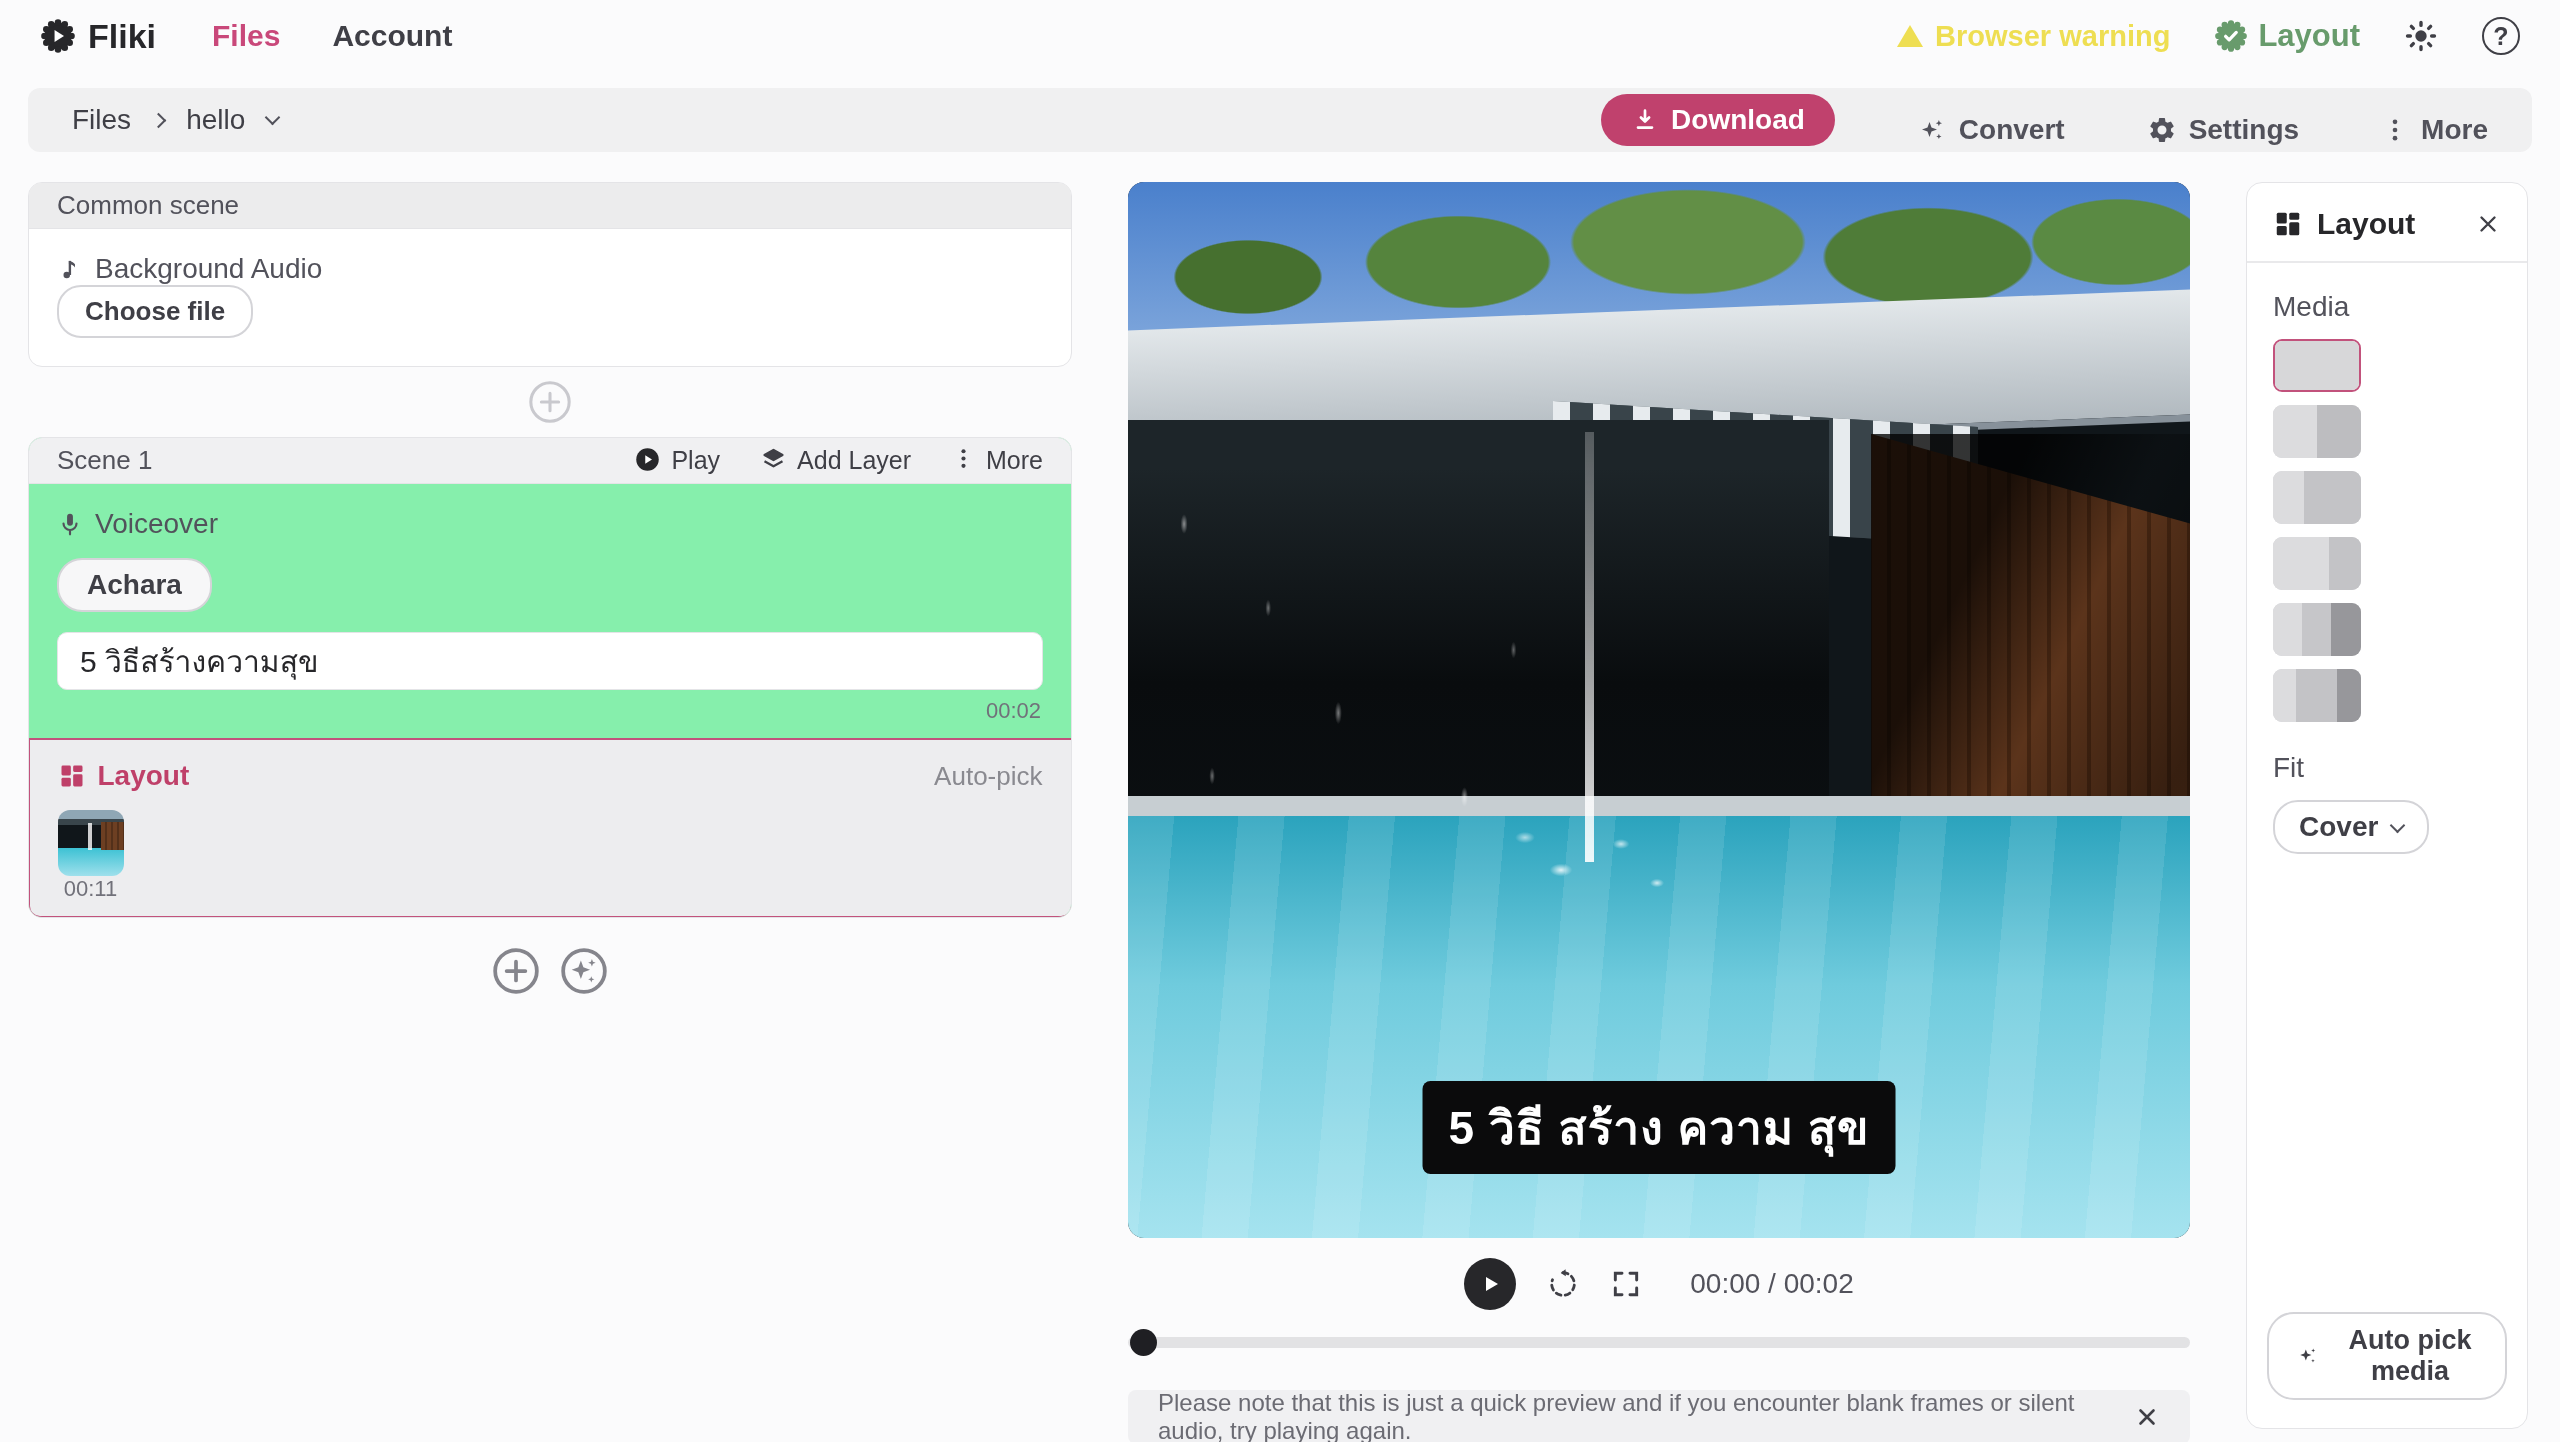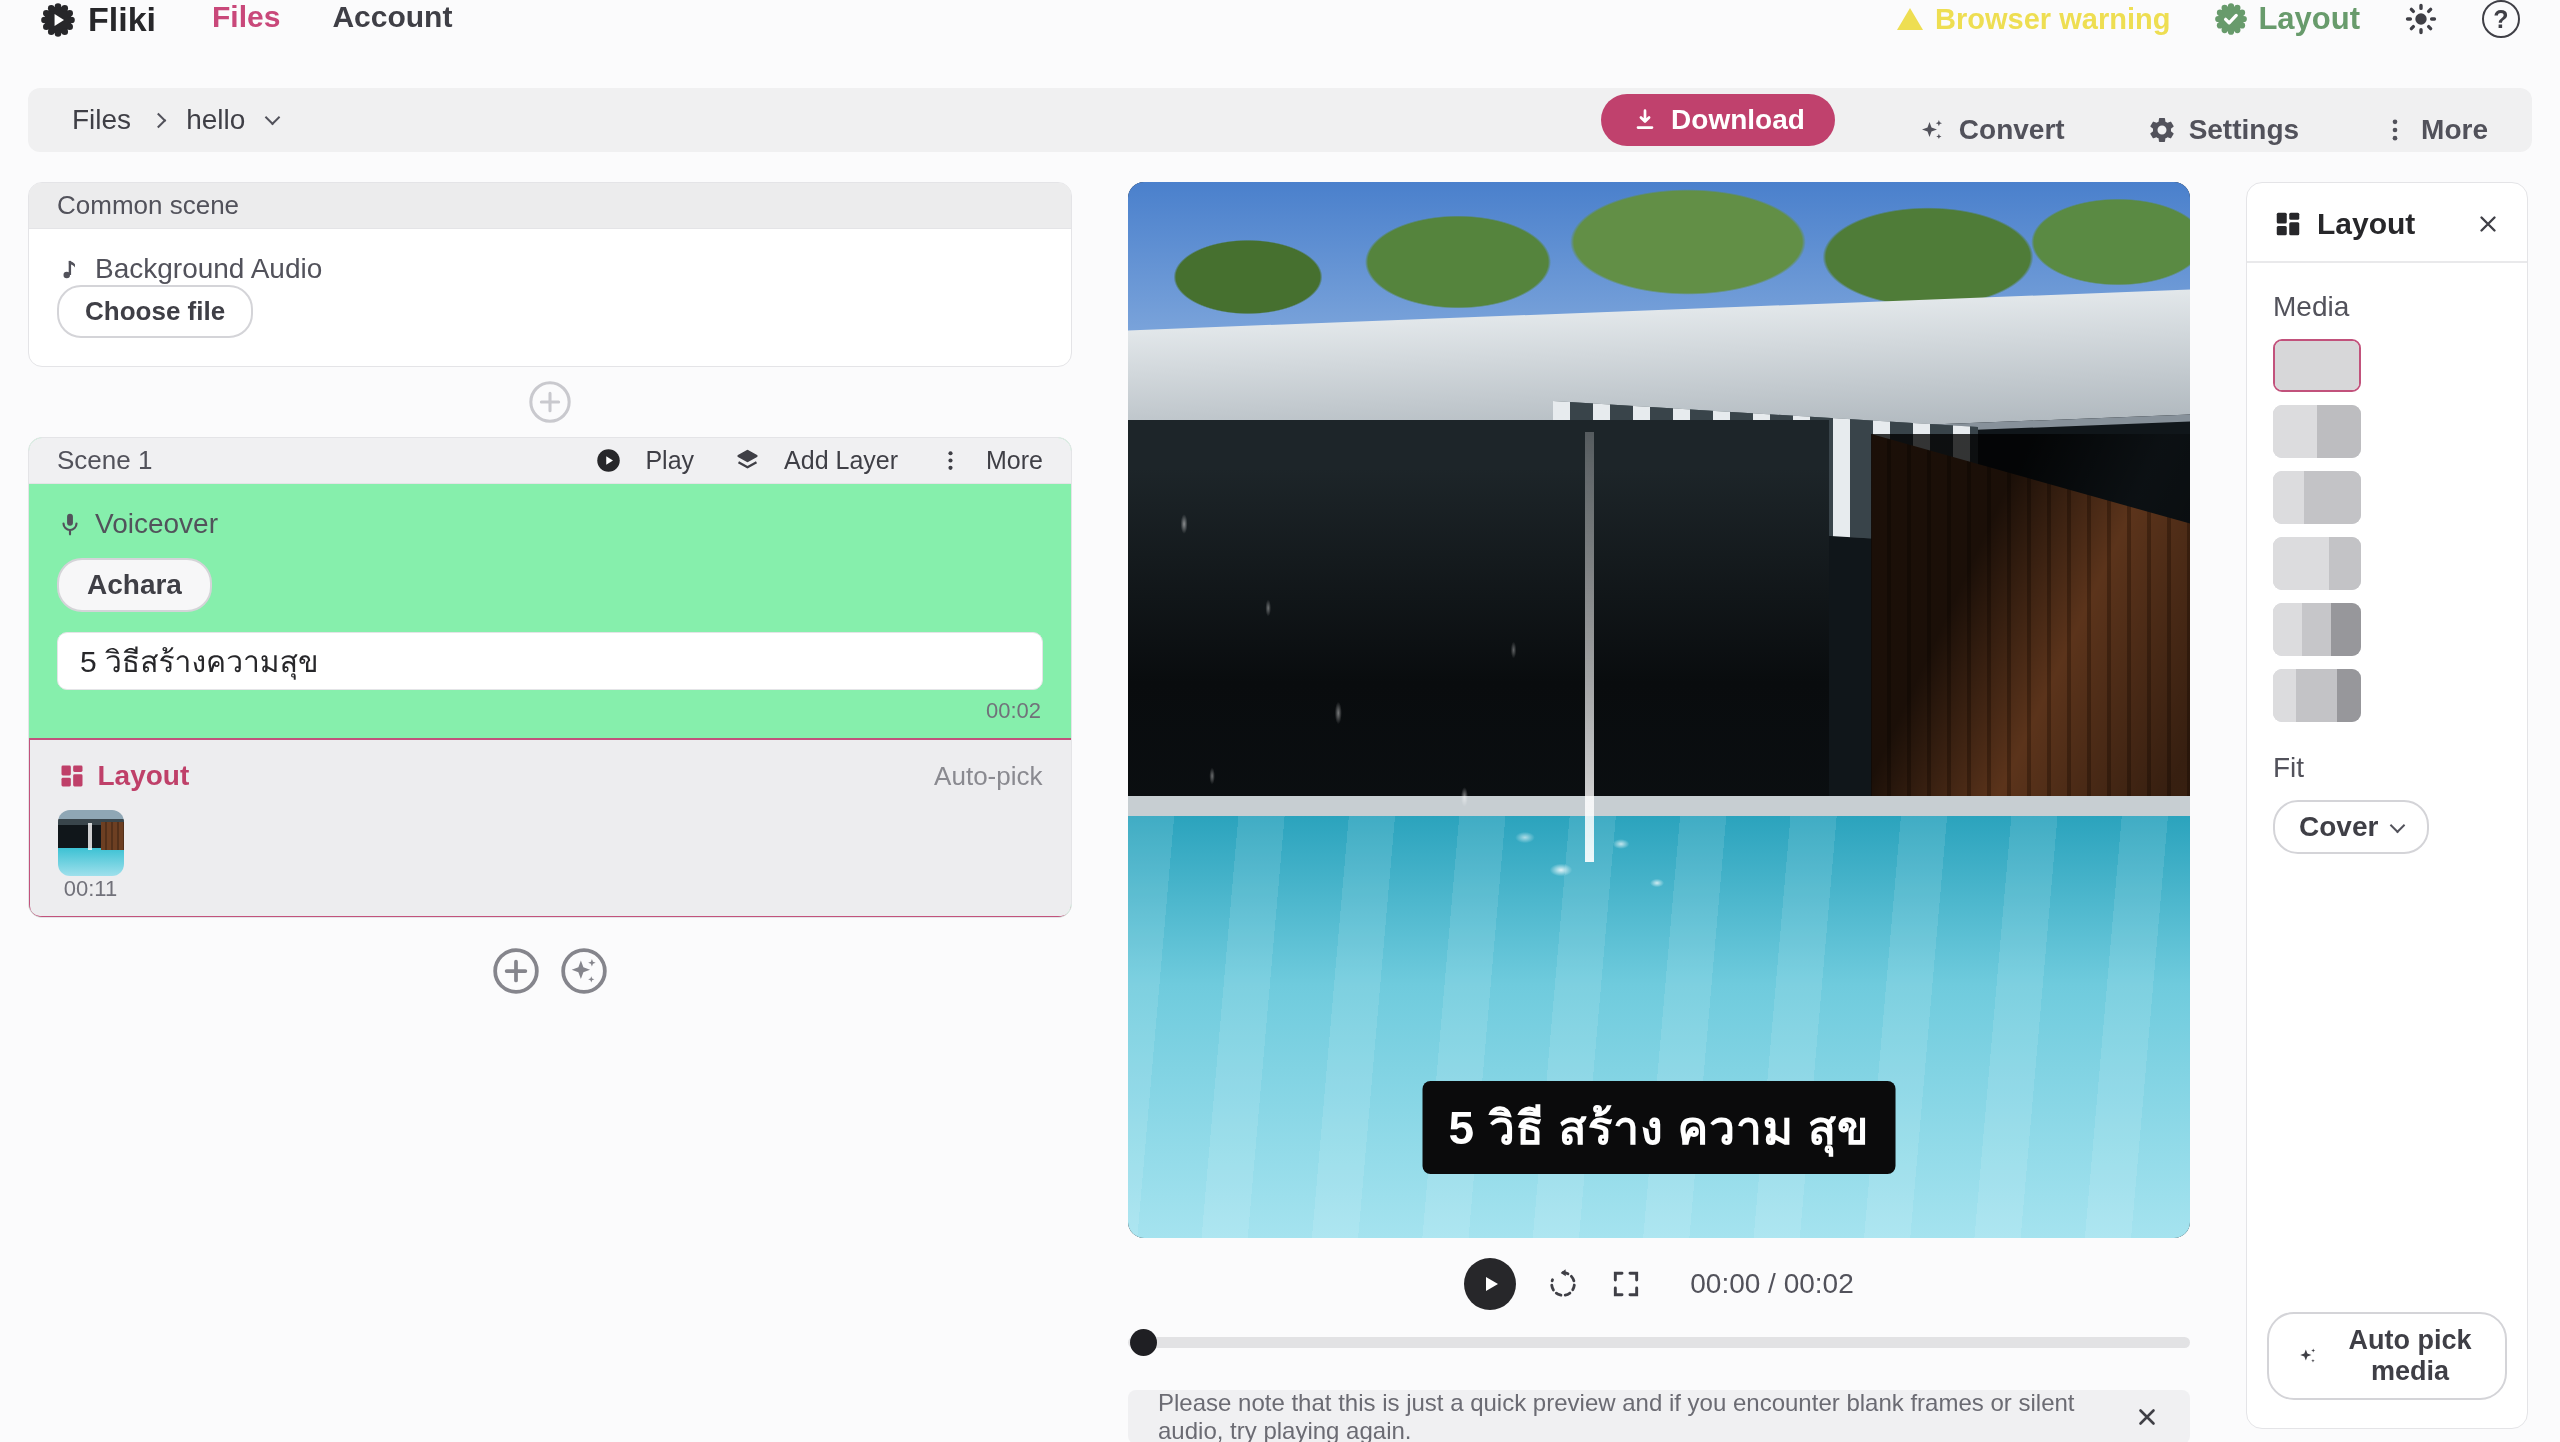--- a/index.html
+++ b/index.html
@@ -1,21 +1,21 @@
 <!DOCTYPE html>
 <html><head>
 <meta charset="utf-8">
 <style>
   * { margin:0; padding:0; box-sizing:border-box; }
   html,body { width:2560px; height:1442px; overflow:hidden;
     font-family:"Liberation Sans","DejaVu Sans",sans-serif;
     background:#fbfbfc; color:#3f3f46; }
 
   
-  .navbar { height:72px; display:flex; align-items:flex-start; padding:0 40px; background:#fbfbfc; }
+  .navbar { height:72px; display:flex; align-items:center; padding:0 40px; background:#fbfbfc; }
   .brand { display:flex; align-items:center; gap:12px; cursor:pointer; }
   .brand-name { font-size:34px; font-weight:700; color:#27272a; }
   .nav-links { display:flex; gap:52px; margin-left:56px; }
   .nav-link { font-size:30px; font-weight:600; color:#3f3f46; cursor:pointer; }
   .nav-link.active { color:#c9487a; }
   .nav-right { margin-left:auto; display:flex; align-items:center; gap:44px; }
   .warn-item { display:flex; align-items:center; gap:10px; color:#eede52; font-size:29px; font-weight:700; cursor:pointer; }
   .upgrade-item { display:flex; align-items:center; gap:10px; color:#689b6c; font-size:31px; font-weight:700; cursor:pointer; }
   .icon-btn { display:flex; align-items:center; justify-content:center; cursor:pointer; color:#3f3f46; }
   .help-circle { width:38px; height:38px; border:2.5px solid #3f3f46; border-radius:50%;
@@ -50,21 +50,21 @@
   .pill-btn { display:inline-flex; align-items:center; gap:10px; 
     border:2px solid #d4d4d8; border-radius:24px; background:#fff; padding:9px 26px;
     font-size:26px; font-weight:700; color:#3f3f46; cursor:pointer; }
 
   .add-scene-divider { height:70px; display:flex; align-items:center; justify-content:center; color:#c4c4c9; }
 
   .scene-card { background:#86efac; border:1.5px solid #e4e4e7; border-radius:14px; overflow:hidden; }
   .scene-header { height:46px; background:#f0f0f2; border-bottom:1.5px solid #e4e4e7;
     display:flex; align-items:center; padding:0 28px; font-size:26px; color:#52525b; }
   .scene-actions { margin-left:auto; display:flex; align-items:center; gap:40px; }
-  .scene-action { display:flex; align-items:center; gap:23px; font-size:25px; color:#3f3f46; cursor:pointer; background:none; border:none; }
+  .scene-action { display:flex; gap:10px; font-size:25px; color:#3f3f46; cursor:pointer; background:none; border:none; }
   .scene-body-top { padding:24px 28px 0; }
   .voice-chip { display:inline-flex; align-items:center; margin-top:18px; border:2px solid #d4d4d8;
     border-radius:25px; padding:9px 28px; font-size:28px; font-weight:600; color:#3f3f46; background:#f7f7f8; cursor:pointer; }
   .script-input { display:block; width:100%; margin-top:20px; height:58px; background:#fff;
     border:1.5px solid #e4e4e7; border-radius:10px; padding:0 22px; font-size:30px; color:#27272a;
     font-family:inherit; }
   .script-duration { text-align:right; font-size:22px; color:#71717a; margin:8px 2px 14px; }
 
   .layout-subcard { background:#ededef; border:2.5px solid #c2527c; border-radius:0 0 12px 12px;
     margin:0 -1.5px -1.5px; padding:20px 28px 14px; }

